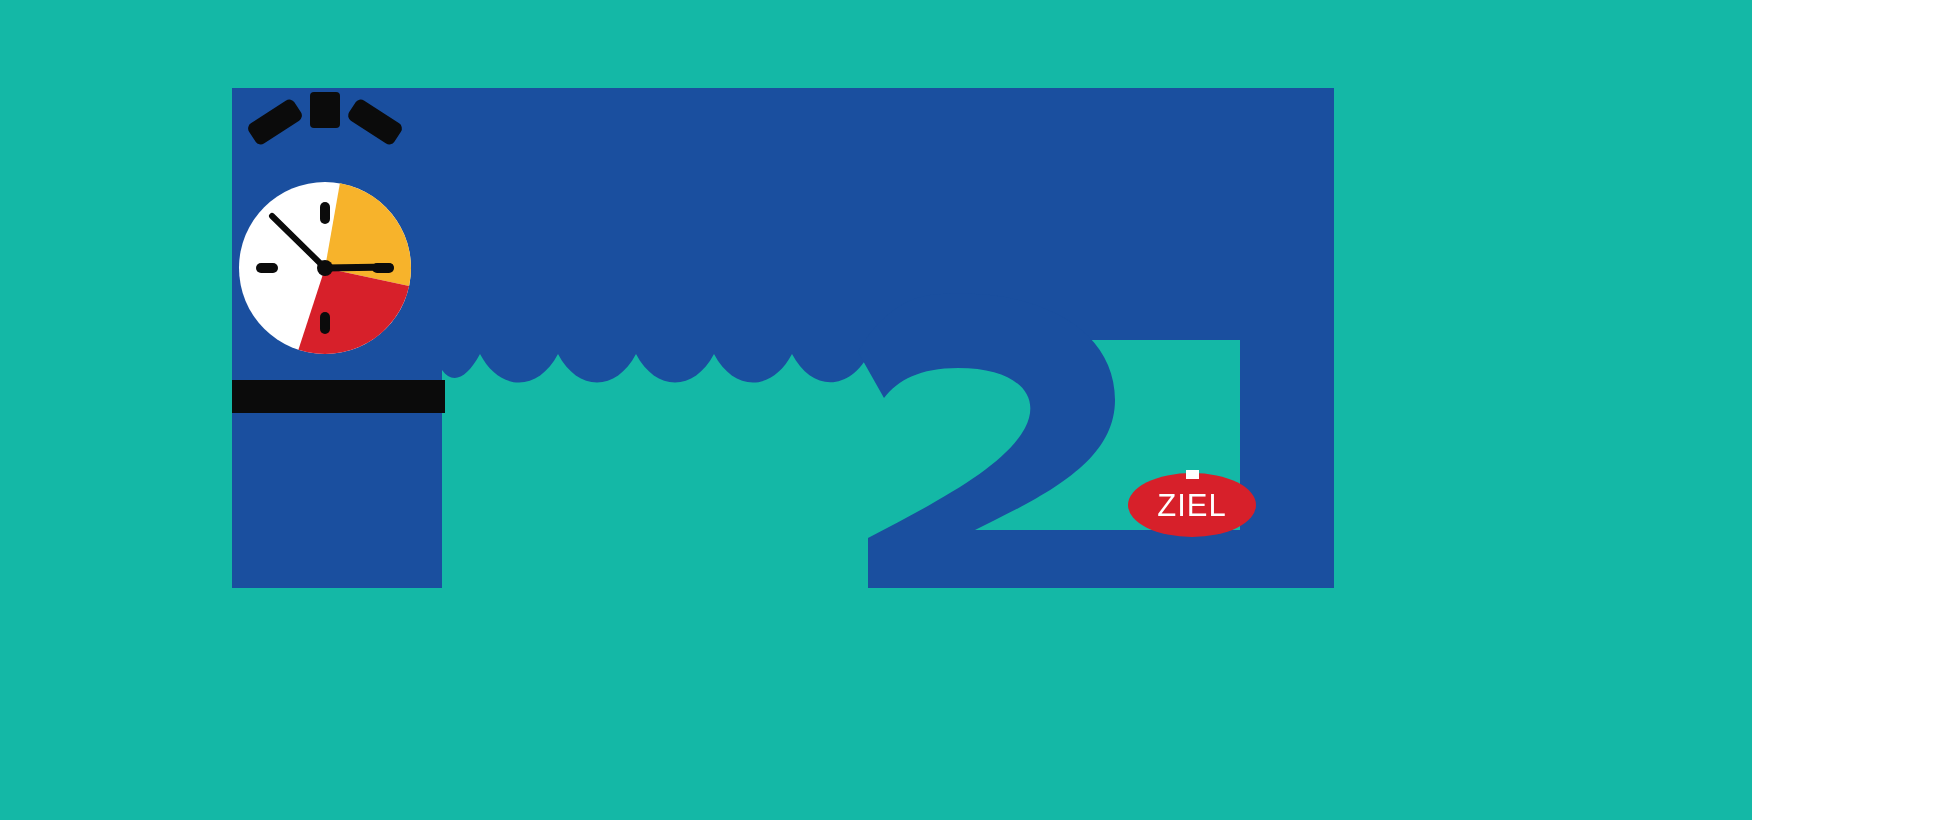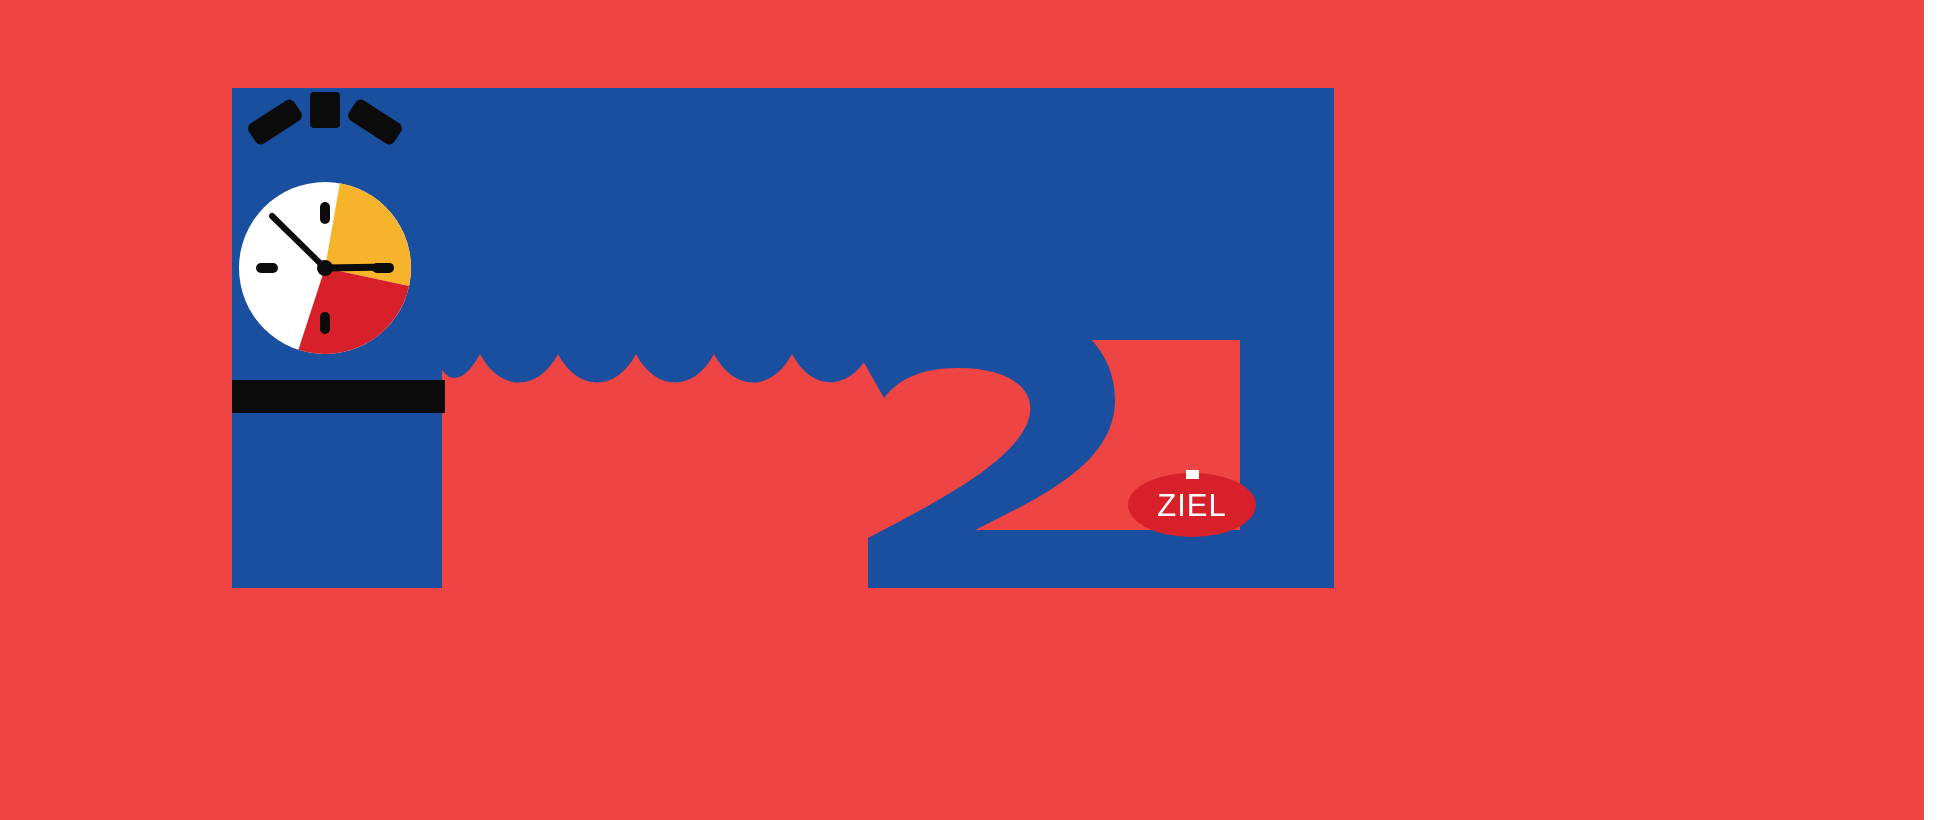--- a/index.html
+++ b/index.html
@@ -3,23 +3,23 @@
 <meta charset="utf-8">
 <style>
   html, body {
     margin: 0;
     padding: 0;
     background: #ffffff;
     font-family: "Liberation Sans", sans-serif;
   }
   .page {
     position: relative;
-    width: 1924px;
+    width: 1752px;
     height: 820px;
-    background: #ef4444;
+    background: #14b8a6;
     overflow: hidden;
   }
   .logo-svg {
     position: absolute;
     left: 0;
     top: 0;
     width: 1960px;
     height: 820px;
     display: block;
   }

